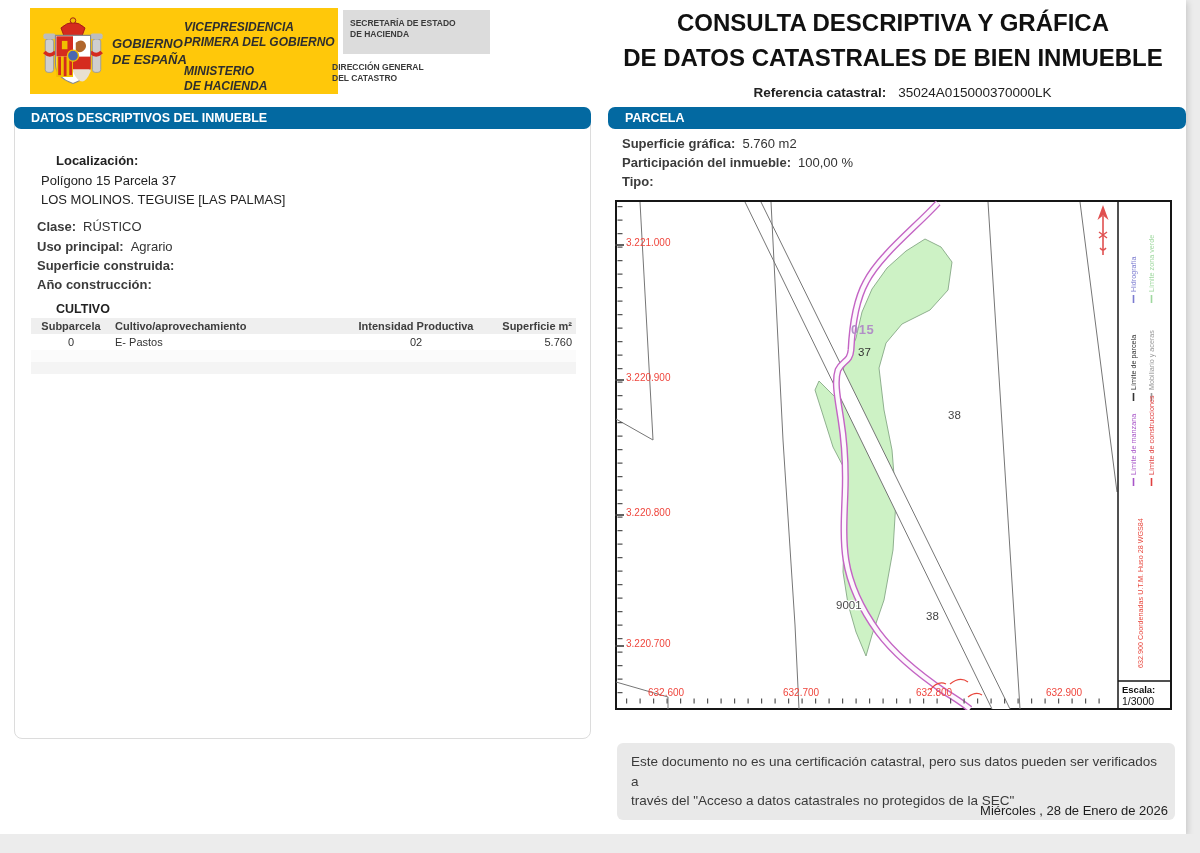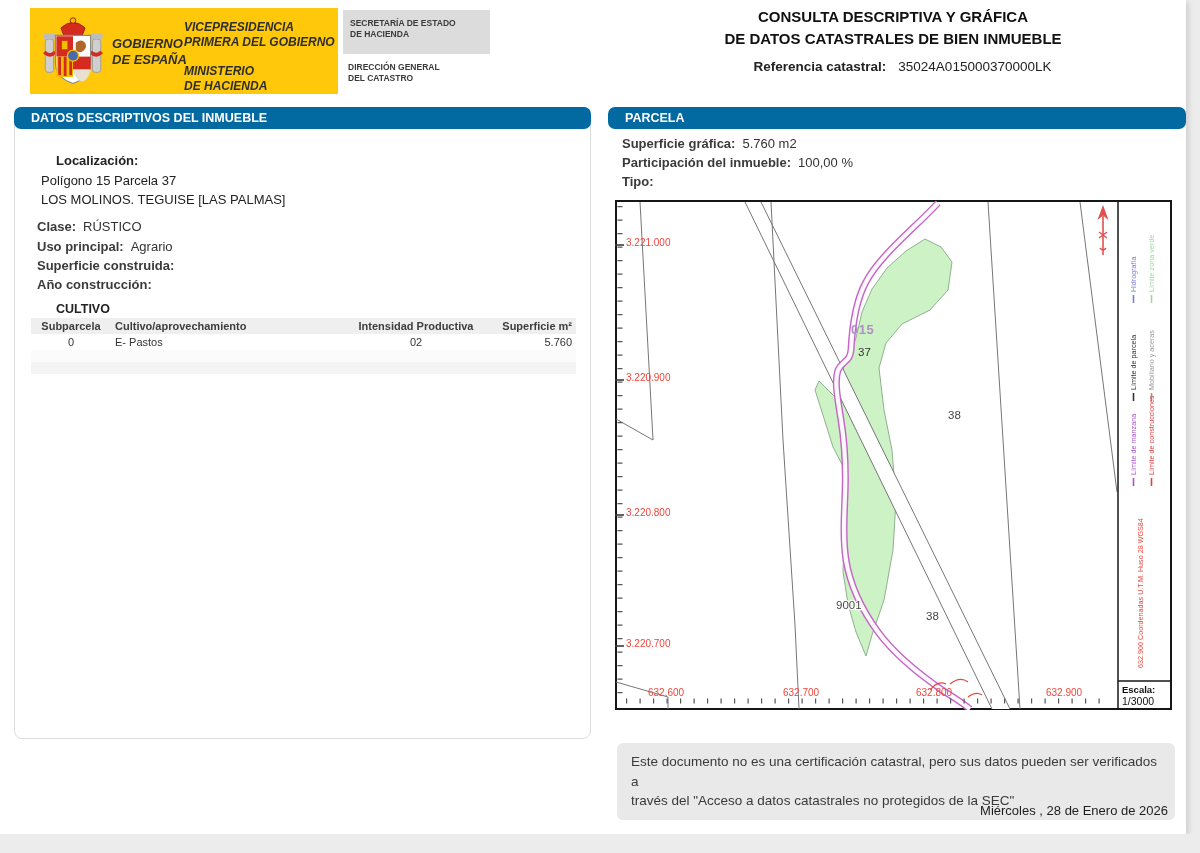--- a/index.html
+++ b/index.html
@@ -6,21 +6,21 @@
   #page{position:relative;width:1186px;height:834px;background:#fff;overflow:hidden;
         box-shadow:2px 2px 6px rgba(0,0,0,.15);}
   .abs{position:absolute;}
   .bold{font-weight:700;padding-left:19px;}
   
   #logo-box{left:30px;top:8px;width:308px;height:86px;background:#ffc80a;}
   .logo-txt{color:#2e2e2e;font-weight:700;line-height:1.25;font-style:italic;}
   #gray-box{left:343px;top:10px;width:147px;height:44px;background:#dcdcdc;}
   .minitxt{font-size:8.5px;font-weight:700;color:#3a3a3a;line-height:1.3;}
   #title-wrap{left:600px;top:6px;width:586px;text-align:center;color:#111;}
-  .doc-title{font-size:15px;font-weight:700;line-height:1.45;}
+  .doc-title{font-size:24px;font-weight:700;line-height:1.45;}
   .ref-line{margin-top:9px;font-size:13.5px;color:#222;}
   .ref-line .val{font-weight:400;margin-left:12px;}
   
   .panel-bar{height:22px;background:#0369a1;border-radius:7px;color:#fff;
              font-size:12.5px;font-weight:700;line-height:22px;padding-left:17px;box-sizing:border-box;}
   #left-panel{left:14px;top:107px;width:577px;height:632px;background:#fff;
               border:1px solid #dcdcdc;border-radius:8px;box-sizing:border-box;}
   #left-panel .panel-bar{margin:-1px -1px 0 -1px;}
   #right-panel{left:608px;top:107px;width:578px;height:716px;}
   .fld{font-size:13px;color:#222;}
@@ -84,21 +84,21 @@
       <div>DE HACIENDA</div>
     </div>
   </div>
 
   <div class="abs" id="gray-box">
     <div class="abs minitxt" style="left:7px;top:8px">
       <div>SECRETARÍA DE ESTADO</div>
       <div>DE HACIENDA</div>
     </div>
   </div>
-  <div class="abs minitxt" style="left:348px;top:62px">
+  <div class="abs minitxt" style="left:332px;top:62px">
     <div>DIRECCIÓN GENERAL</div>
     <div>DEL CATASTRO</div>
   </div>
 
   <div class="abs" id="title-wrap">
     <div class="doc-title">CONSULTA DESCRIPTIVA Y GRÁFICA</div>
     <div class="doc-title">DE DATOS CATASTRALES DE BIEN INMUEBLE</div>
     <div class="ref-line">
       <span class="bold">Referencia catastral:</span><span class="val">35024A015000370000LK</span>
     </div>

